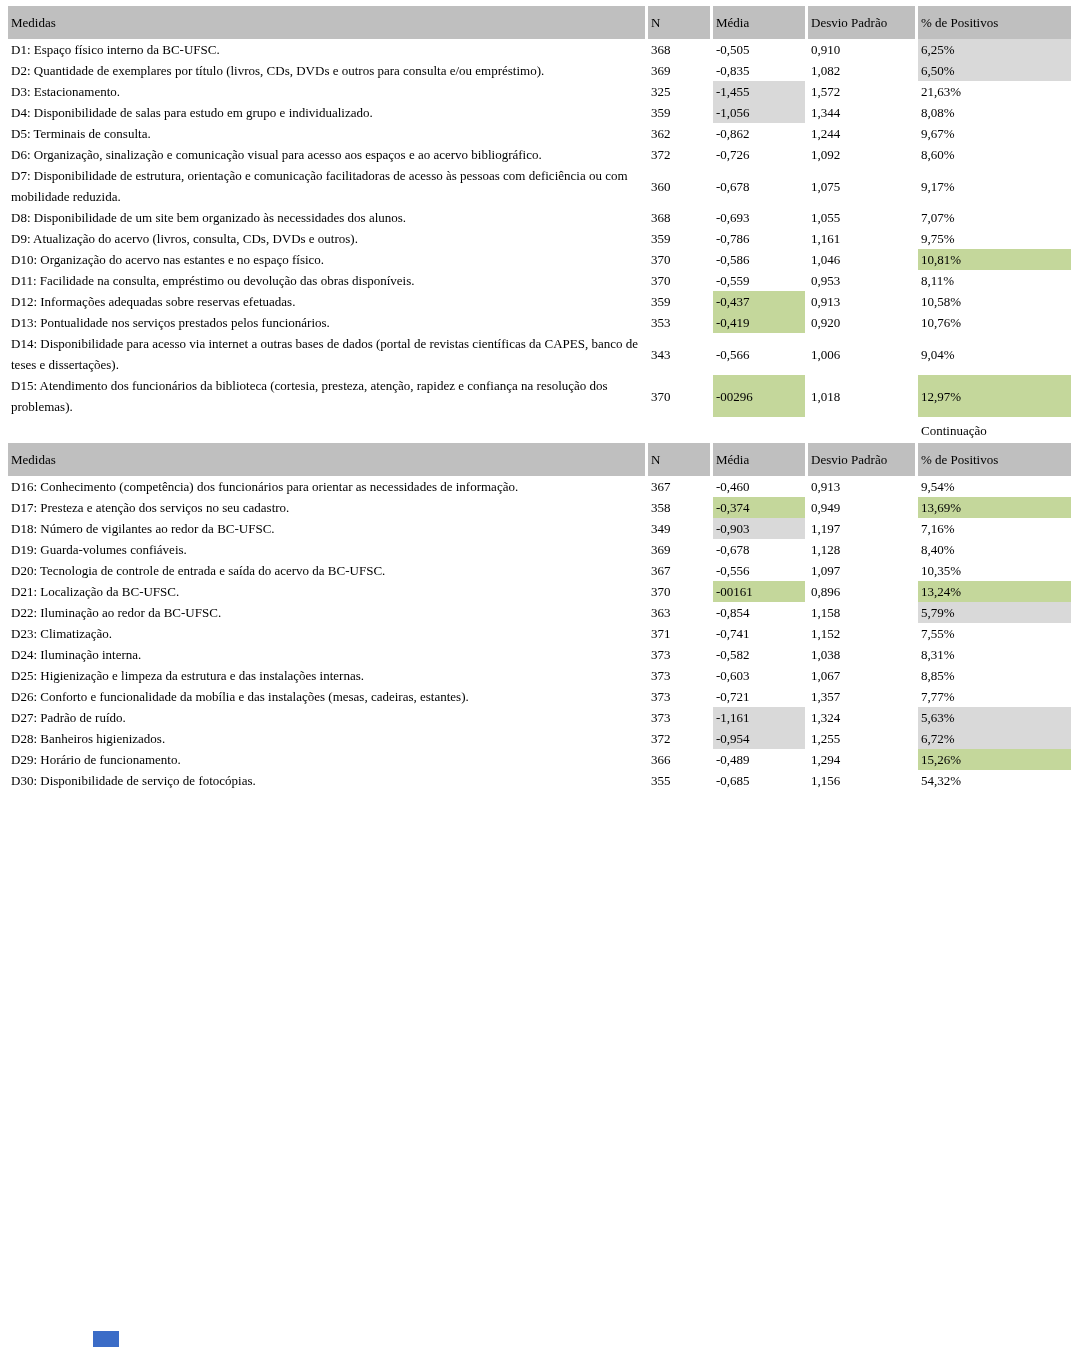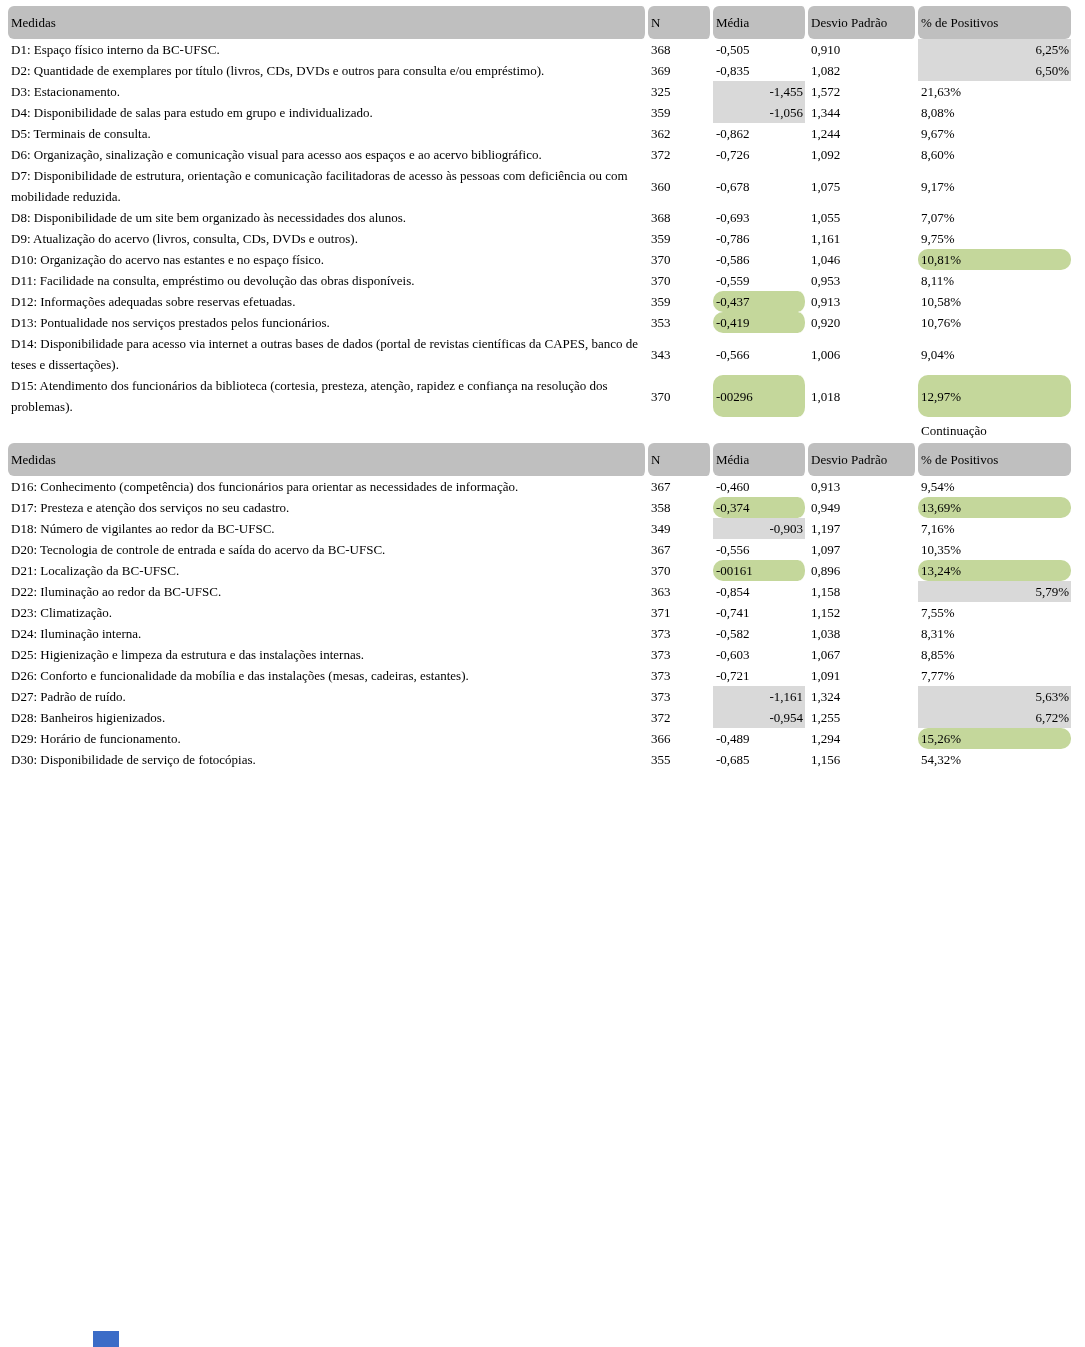--- a/index.html
+++ b/index.html
@@ -31,25 +31,24 @@
     text-align: left;
     vertical-align: middle;
     padding: 0 2px 0 3px;
     line-height: 21px;
     border-right: 3px solid #fff;
   }
   th {
     background: var(--header-bg, #bfbfbf);
     height: 33px;
     line-height: 20px;
-    border-radius: 6px;
   }
   th:last-child, td:last-child { border-right: none; }
-  td.hl-gray { background: var(--hl-gray, #d9d9d9); text-align: right; }
-  td.hl-green { background: var(--hl-green, #c4d79b); border-radius: 10px; }
+  td.hl-gray { background: var(--hl-gray, #d9d9d9); }
+  td.hl-green { background: var(--hl-green, #c4d79b); }
   tr.continuation-row td { height: 26px; line-height: 19px; }
   .blue-mark {
     position: absolute;
     left: 93px;
     top: 1331px;
     width: 26px;
     height: 16px;
     background: var(--blue-fragment, #3b6cc7);
   }
 </style>
@@ -203,20 +202,27 @@
         <td class="hl-green">13,69%</td>
       </tr>
       <tr>
         <td>D18: Número de vigilantes ao redor da BC-UFSC.</td>
         <td>349</td>
         <td class="hl-gray">-0,903</td>
         <td>1,197</td>
         <td>7,16%</td>
       </tr>
       <tr>
+        <td>D19: Guarda-volumes confiáveis.</td>
+        <td>369</td>
+        <td>-0,678</td>
+        <td>1,128</td>
+        <td>8,40%</td>
+      </tr>
+      <tr>
         <td>D20: Tecnologia de controle de entrada e saída do acervo da BC-UFSC.</td>
         <td>367</td>
         <td>-0,556</td>
         <td>1,097</td>
         <td>10,35%</td>
       </tr>
       <tr>
         <td>D21: Localização da BC-UFSC.</td>
         <td>370</td>
         <td class="hl-green">-00161</td>
@@ -248,21 +254,21 @@
         <td>D25: Higienização e limpeza da estrutura e das instalações internas.</td>
         <td>373</td>
         <td>-0,603</td>
         <td>1,067</td>
         <td>8,85%</td>
       </tr>
       <tr>
         <td>D26: Conforto e funcionalidade da mobília e das instalações (mesas, cadeiras, estantes).</td>
         <td>373</td>
         <td>-0,721</td>
-        <td>1,091</td>
+        <td>1,357</td>
         <td>7,77%</td>
       </tr>
       <tr>
         <td>D27: Padrão de ruído.</td>
         <td>373</td>
         <td class="hl-gray">-1,161</td>
         <td>1,324</td>
         <td class="hl-gray">5,63%</td>
       </tr>
       <tr>

